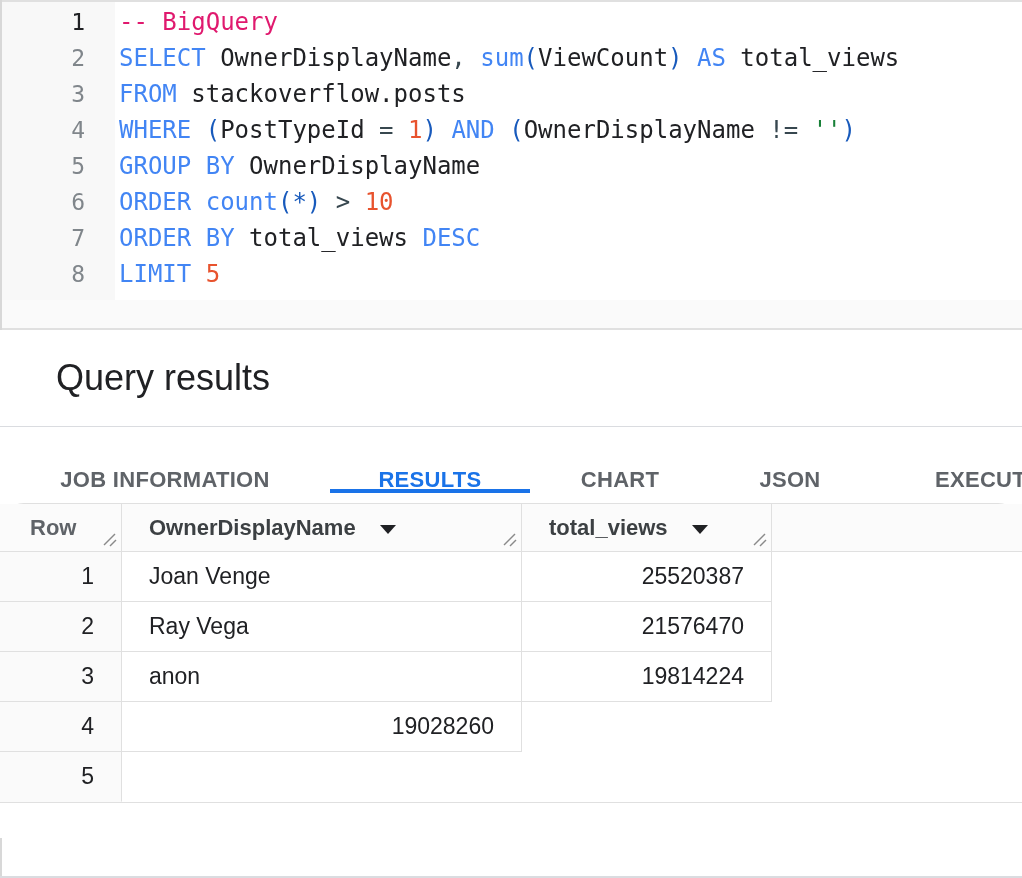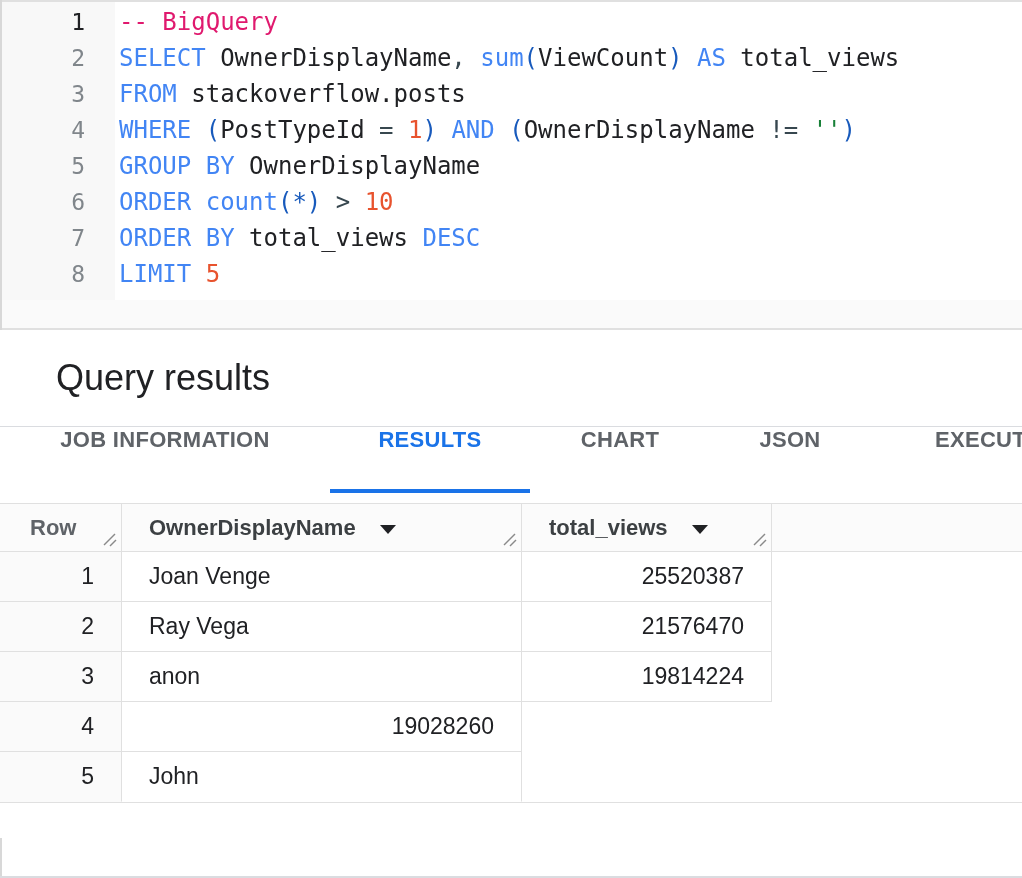--- a/index.html
+++ b/index.html
@@ -37,34 +37,34 @@
   .tok-comment{ color:#e0196e; }
 
   .editor-band{ height:30px; background:#fafafa; border-bottom:2px solid #e0e0e0; }
 
   
   .results-header{ height:97px; border-bottom:1px solid #dadce0; display:flex; align-items:center; background:#fff; }
   .results-title{ font-size:36px; font-weight:400; color:#202124; padding-left:56px; }
 
   .tab-bar{ height:66px; display:flex; background:#fff; }
   .tab{
-    position:relative; display:flex; align-items:flex-start; justify-content:center;
+    position:relative; display:flex; align-items:flex-end; justify-content:center;
     font-size:22px; font-weight:bold; letter-spacing:.3px; color:#5f6368;
     cursor:pointer; flex:none; white-space:nowrap;
   }
   .tab:nth-child(1){ width:330px; }
   .tab:nth-child(2){ width:200px; }
   .tab:nth-child(3){ width:180px; }
   .tab:nth-child(4){ width:160px; }
   .tab:nth-child(5){ width:352px; justify-content:flex-start; padding-left:65px; }
   .tab.active{ color:#1a73e8; }
   .tab-underline{ position:absolute; left:0; bottom:0; width:100%; height:4px; background:#1a73e8; }
 
   
-  .table{ margin-top:10px; border-top:1px solid #e0e0e0; }
+  .table{ margin-top:10px; border-top:1px solid #e0e0e0;border-radius:24px; }
   .thead, .tr{ display:grid; grid-template-columns:122px 400px 250px 1fr; }
   .thead{ height:48px; background:#fbfbfb; border-bottom:1px solid #e0e0e0; }
   .th{ position:relative; display:flex; align-items:center; font-size:22px; font-weight:bold; color:#3c4043; }
   .th.c0{ color:#5f6368; padding-left:30px; }
   .th.c1, .th.c2{ padding-left:27px; }
   .th.c0, .th.c1, .th.c2{ border-right:1px solid #e0e0e0; }
   .sort-arrow{
     width:0; height:0; margin-left:24px; margin-top:3px;
     border-left:8px solid transparent; border-right:8px solid transparent;
     border-top:9px solid #202124;
@@ -189,21 +189,20 @@
           <div class="td c2">19814224</div>
           <div class="td c3"></div>
         </div>
         <div class="tr">
           <div class="td c0">4</div>
           <div class="td c2">19028260</div>
           <div class="td c3"></div>
         </div>
         <div class="tr">
           <div class="td c0">5</div>
-          <div class="td c1">John</div>
           <div class="td c3"></div>
         </div>
       </div>
   </section>
 
   <div class="footer-spacer"></div>
 
   <div class="left-line-top"></div>
   <div class="left-line-bottom"></div>
   <div class="bottom-line"></div>

